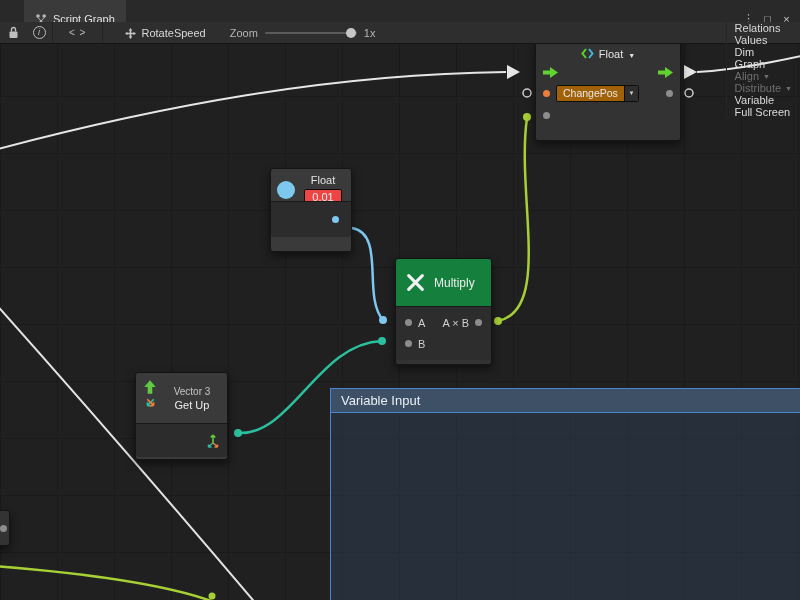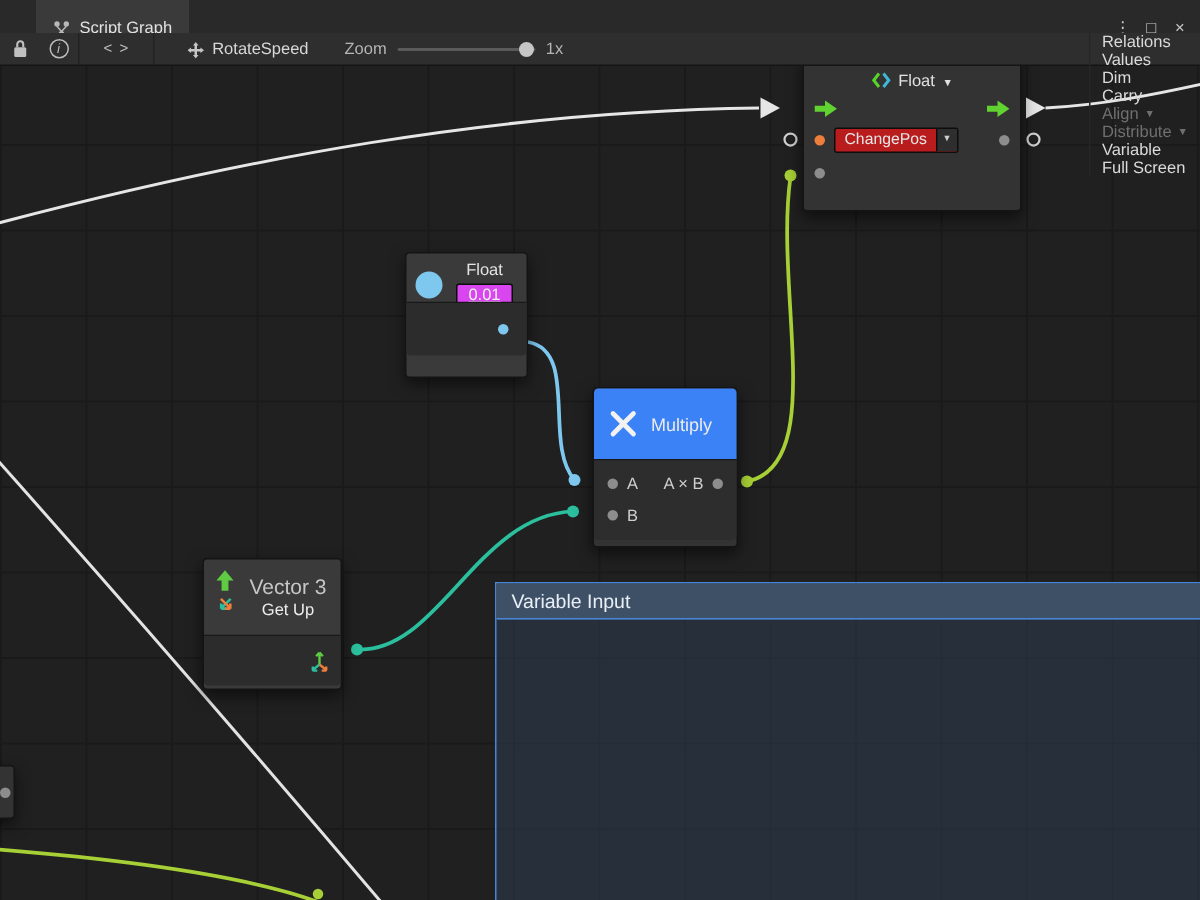--- a/index.html
+++ b/index.html
@@ -61,53 +61,53 @@
   
   .graph-node{left:535px;top:-6px;width:146px;height:103px;}
   .gn-head{height:24px;display:flex;align-items:flex-end;justify-content:center;
     gap:5px;padding-bottom:3px;color:#e2e2e2;}
   .gn-head .dd{font-size:7px;margin-bottom:1px;}
   .gn-flow{height:18px;display:flex;align-items:center;justify-content:space-between;padding:0 7px;}
   .gn-var{height:24px;display:flex;align-items:center;gap:6px;padding:0 7px;}
   .gn-var .pdot.gray{margin-left:auto;}
   .gn-bottom{height:20px;display:flex;align-items:center;padding:0 7px;}
   .dropdown{display:flex;align-items:stretch;height:17px;border:1px solid #0d0d0d;
-    border-radius:2px;background:#b91c1c;overflow:hidden;}
+    border-radius:2px;background:#a16207;overflow:hidden;}
   .dropdown .dtext{padding:0 6px;display:flex;align-items:center;font-size:10.5px;color:#e6e6e6;}
   .dropdown .darrow{width:14px;border-left:1px solid #0d0d0d;background:#2e2e2e;
     display:flex;align-items:center;justify-content:center;font-size:6px;color:#cfcfcf;}
 
   
   .float-node{left:270px;top:124px;width:82px;height:84px;background:#3a3a3a;}
   .fn-head{height:32px;display:flex;gap:6px;padding:5px 6px;}
   .fn-icon{width:18px;height:18px;border-radius:50%;background:#7ec8ef;margin-top:7px;flex:none;}
   .fn-right{flex:1;display:flex;flex-direction:column;align-items:center;}
   .fn-label{font-size:11px;color:#e3e3e3;}
-  .fn-value{margin-top:3px;width:38px;height:17px;background:#d946ef;border:1px solid #0d0d0d;
+  .fn-value{margin-top:3px;width:38px;height:17px;background:#ef4444;border:1px solid #0d0d0d;
     border-radius:2px;color:#f0f0f0;font-size:11px;text-align:center;line-height:15px;text-decoration:underline;}
   .fn-ports{height:36px;background:#2c2c2c;border-top:1px solid #191919;position:relative;
     border-radius:0 0 3px 3px;}
   .fn-ports .pdot{position:absolute;right:12px;top:14px;}
 
   
   .mult-node{left:395px;top:214px;width:97px;height:107px;}
-  .mn-head{height:47px;display:flex;align-items:center;gap:8px;padding:0 9px;background:#3b82f6;
+  .mn-head{height:47px;display:flex;align-items:center;gap:8px;padding:0 9px;background:#15803d;
     border-radius:3px 3px 0 0;text-align:right;}
   .mn-title{font-size:12px;color:#ececec;}
   .mn-ports{background:#2d2d2d;border-top:1px solid #181818;padding:5px 0 6px;
     border-radius:0 0 3px 3px;}
   .mn-row{height:21px;display:flex;align-items:center;gap:6px;padding:0 9px;color:#cfcfcf;}
   .mn-out{margin-left:auto;display:flex;align-items:center;gap:6px;}
 
   
   .vec-node{left:135px;top:328px;width:93px;height:88px;background:#3a3a3a;}
   .vn-head{height:50px;display:flex;gap:5px;padding:6px 6px;}
   .vn-icons{display:flex;flex-direction:column;align-items:center;gap:1px;flex:none;}
   .vn-text{flex:1;display:flex;flex-direction:column;align-items:center;justify-content:center;}
-  .vn-type{font-size:14px;color:#c6c6c6;}
+  .vn-type{font-size:10px;color:#c6c6c6;}
   .vn-title{font-size:11px;color:#ededed;margin-top:2px;}
   .vn-foot{height:34px;background:#2c2c2c;border-top:1px solid #181818;position:relative;
     border-radius:0 0 3px 3px;}
   .vn-foot svg{position:absolute;right:7px;top:10px;}
 
   
   .edge-node{left:-30px;top:466px;width:40px;height:36px;}
   .edge-node .pdot{position:absolute;right:2px;top:14px;}
 </style>
 </head>
@@ -163,21 +163,21 @@
       <div class="tb-btn">
           <span>Relations</span>
         </div>
       <div class="tb-btn">
           <span>Values</span>
         </div>
       <div class="tb-btn">
           <span>Dim</span>
         </div>
       <div class="tb-btn">
-          <span>Carry</span>
+          <span>Graph</span>
         </div>
       <div class="tb-btn disabled">
         <span>Align</span>
           <span class="dd">▼</span>
       </div>
       <div class="tb-btn disabled">
         <span>Distribute</span>
           <span class="dd">▼</span>
       </div>
       <div class="tb-btn">

